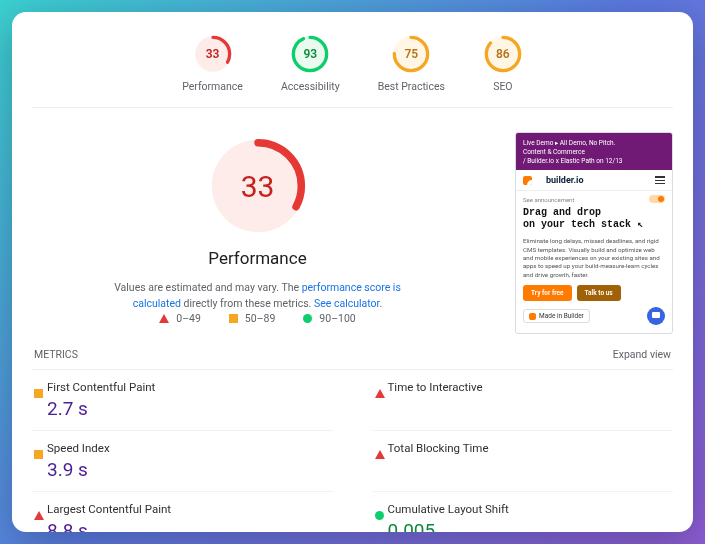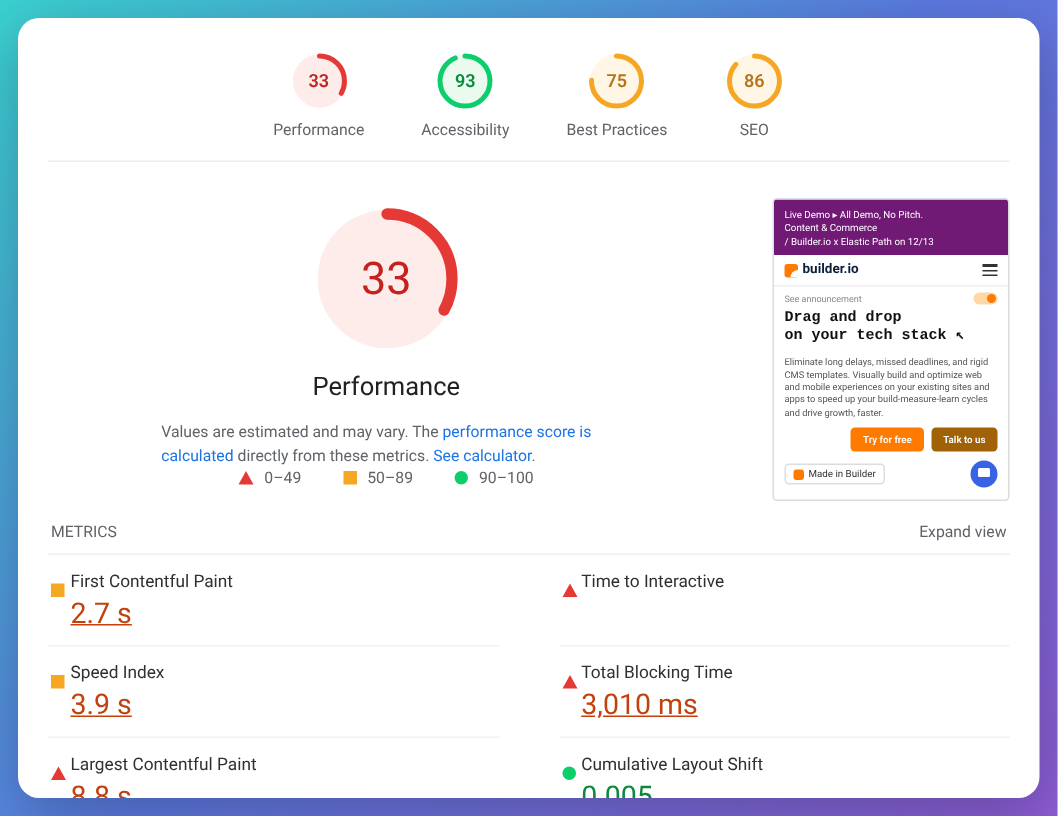--- a/index.html
+++ b/index.html
@@ -56,21 +56,21 @@
     align-items: center;
     padding: 8px 10px 0 10px;
   }
   .big-gauge { width: 104px; height: 104px; position: relative; margin-bottom: 10px; }
   .big-gauge svg { width: 100%; height: 100%; transform: rotate(-90deg); }
   .big-gauge-num {
     position: absolute; inset: 0; display: flex; align-items: center; justify-content: center;
     font-size: 30px; font-weight: 400; color: #c5221f;
   }
   .gauge-title { font-size: 17px; color: #212121; margin-bottom: 12px; }
-  .gauge-desc { font-size: 10.5px; color: #5f6368; line-height: 1.5; max-width: 300px; }
+  .gauge-desc { font-size: 10.5px; color: #5f6368; text-align: center; line-height: 1.5; max-width: 300px; }
   .gauge-desc a { color: #1a73e8; text-decoration: none; cursor: pointer; }
   .legend-row { display: flex; gap: 28px; }
   .legend-item { display: flex; align-items: center; gap: 7px; font-size: 10.5px; color: #5f6368; }
   .shape { width: 9px; height: 9px; display: inline-block; }
   .shape.tri {
     width: 0; height: 0;
     border-left: 5px solid transparent;
     border-right: 5px solid transparent;
     border-bottom: 9px solid #e53935;
   }
@@ -96,32 +96,32 @@
     background: #701a75;
     color: #fff;
     padding: 6px 7px 5px 7px;
     font-size: 6.5px;
     line-height: 1.35;
   }
   .pv-logo-row {
     display: flex; align-items: center; justify-content: space-between;
     padding: 5px 7px; border-bottom: 1px solid #eee;
   }
-  .pv-logo { display: flex; align-items: center; gap: 3px; font-weight: 700; font-size: 9px; color: #0b1f3a; }
+  .pv-logo { display: flex; align-items: center; gap: 14px; font-weight: 700; font-size: 9px; color: #0b1f3a; }
   .pv-logo .mark { width: 9px; height: 9px; background: #ff7a00; border-radius: 2px; position: relative; overflow: hidden; }
   .pv-logo .mark::after { content:""; position:absolute; right:0; bottom:0; width:5px; height:5px; background:#fff; border-top-left-radius:5px; }
   .pv-hamb { width:10px; height:8px; display:flex; flex-direction:column; justify-content:space-between; }
   .pv-hamb span { height:1.5px; background:#333; }
   .pv-ann { padding: 4px 7px 2px 7px; font-size: 6px; color:#888; display:flex; justify-content:space-between; align-items:center;}
   .pv-toggle { width:16px; height:8px; border-radius:4px; background:#ffd8a8; position:relative; }
   .pv-toggle::after { content:""; position:absolute; top:1px; right:1px; width:6px; height:6px; border-radius:50%; background:#ff7a00; }
   .pv-headlines { padding: 2px 7px 4px 7px; }
   .pv-h1 { font-size: 10px; font-weight: 700; color: #111; line-height: 1.2; font-family: Liberation Mono, monospace; }
   .pv-body { padding: 2px 7px 6px 7px; font-size: 6.2px; color: #555; line-height: 1.35; }
-  .pv-cta { padding: 0 7px 6px 7px; display: flex; gap: 5px; justify-content: flex-end; }
+  .pv-cta { padding: 0 7px 6px 7px; display: flex; gap: 5px; }
   .pv-btn { flex:0 0 auto; padding: 4px 8px; border-radius: 3px; font-size: 6.5px; font-weight:600; }
   .pv-btn.orange { background:#ff7a00; color:#fff; }
   .pv-btn.dark { background:#a16207; color:#fff; }
   .pv-footer { padding: 0 7px; display:flex; justify-content:space-between; align-items:center; }
   .pv-made { display:flex; align-items:center; gap:3px; font-size:6.5px; color:#333; border:1px solid #ddd; padding:2px 5px; border-radius:3px; }
   .pv-made .mark { width:7px; height:7px; background:#ff7a00; border-radius:2px; }
   .pv-chat { width:18px; height:18px; background:#3763e4; border-radius:50%; position:relative; }
   .pv-chat::after { content:""; position:absolute; top:5px; left:5px; width:8px; height:6px; background:#fff; border-radius:1px; }
 
   .metrics-header {
@@ -138,21 +138,21 @@
   }
   .metric {
     border-bottom: 1px solid #f1f2f4;
     padding: 10px 4px 10px 2px;
     display: flex;
     gap: 2px;
   }
   .metric .mshape { width: 11px; padding-top: 3px; }
   .metric .mbody .mname { font-size: 11.5px; color: #303030; margin-bottom: 3px; }
   .metric .mbody .mval { font-size: 19px; font-weight: 400; }
-  .mval.red { color: #c2410c; text-decoration: underline; }
+  .mval.red { color: #4c1d95; }
   .mval.green { color: #0b8a3a; }
 </style>
 </head>
 <body>
 
 <div class="card">
 
   <div class="scores-row">
       <div class="score-item">
         <div class="score-circle"><svg viewBox="0 0 36 36">
@@ -277,21 +277,20 @@
         <div class="mshape"><span class="shape sq"></span></div>
         <div class="mbody">
           <div class="mname">Speed Index</div>
           <div class="mval red">3.9 s</div>
         </div>
       </div>
       <div class="metric">
         <div class="mshape"><span class="shape tri"></span></div>
         <div class="mbody">
           <div class="mname">Total Blocking Time</div>
-          <div class="mval red">3,010 ms</div>
         </div>
       </div>
       <div class="metric">
         <div class="mshape"><span class="shape tri"></span></div>
         <div class="mbody">
           <div class="mname">Largest Contentful Paint</div>
           <div class="mval red">8.8 s</div>
         </div>
       </div>
       <div class="metric">

